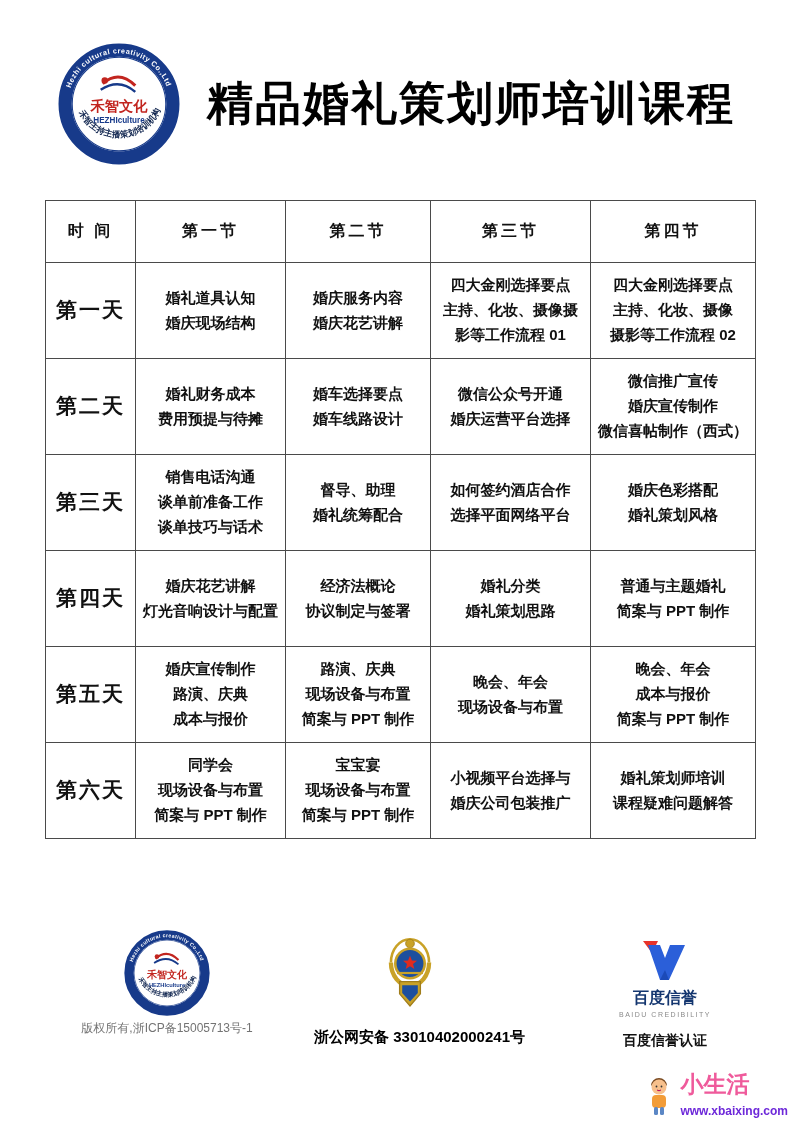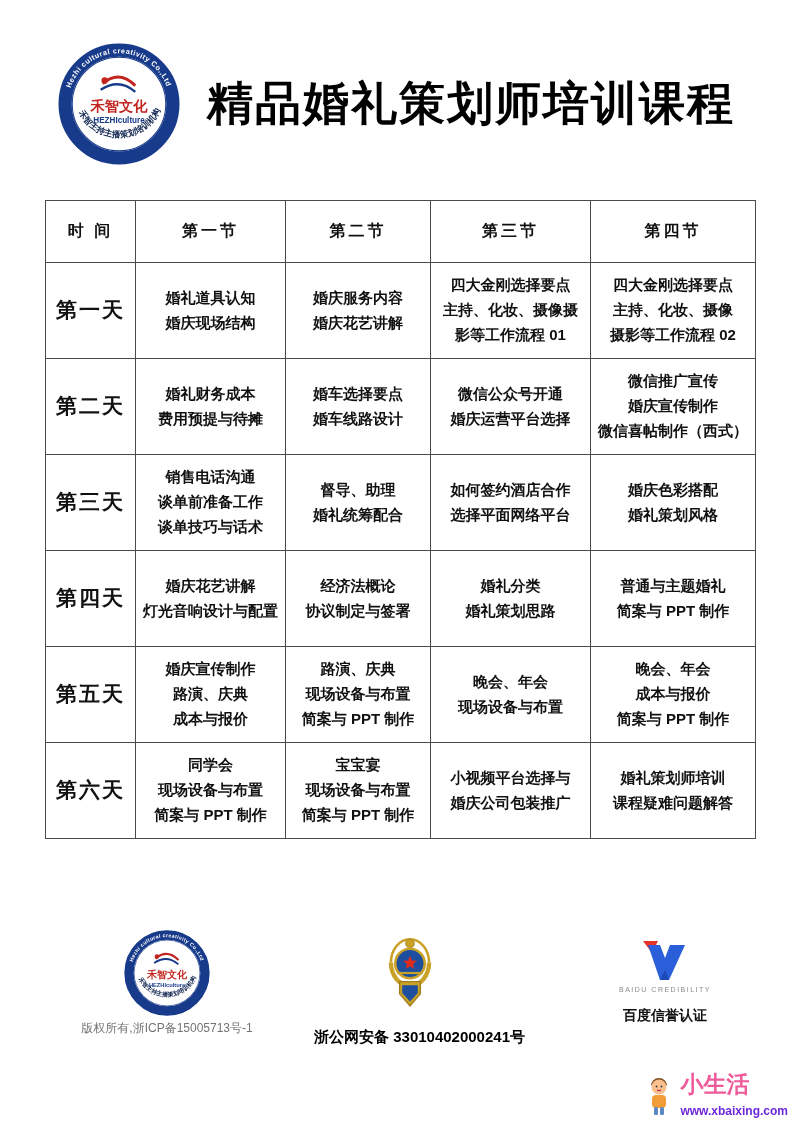--- a/index.html
+++ b/index.html
@@ -279,20 +279,21 @@
     </svg>
     <div class="police-text">浙公网安备 33010402000241号</div>
   </div>
 
   <div class="footer-block footer-baidu">
     <svg class="baidu-svg" viewBox="0 0 48 48">
       <polygon points="2,5 17,5 11,17" fill="#e8332a"></polygon>
       <polygon points="7,9 19,9 24,22 29,9 44,9 28,44 19,44" fill="#2b5fd9"></polygon>
       <polygon points="19,44 28,44 24,34" fill="#1c4ab8"></polygon>
     </svg>
+    <div class="baidu-title">百度信誉</div>
     <div class="baidu-subtitle">BAIDU CREDIBILITY</div>
     <div class="baidu-cert">百度信誉认证</div>
   </div>
 
   <div class="watermark">
     <svg class="mascot-svg" viewBox="0 0 30 42">
       <path d="M7 10 a8 8 0 0 1 16 0 l-2 -2 l-3 2 l-3 -3 l-3 3 l-3 -2 z" fill="#7a4a21"></path>
       <circle cx="15" cy="11" r="7.5" fill="#f7c08c"></circle>
       <circle cx="12.5" cy="10.5" r="0.9" fill="#333"></circle>
       <circle cx="17.5" cy="10.5" r="0.9" fill="#333"></circle>

